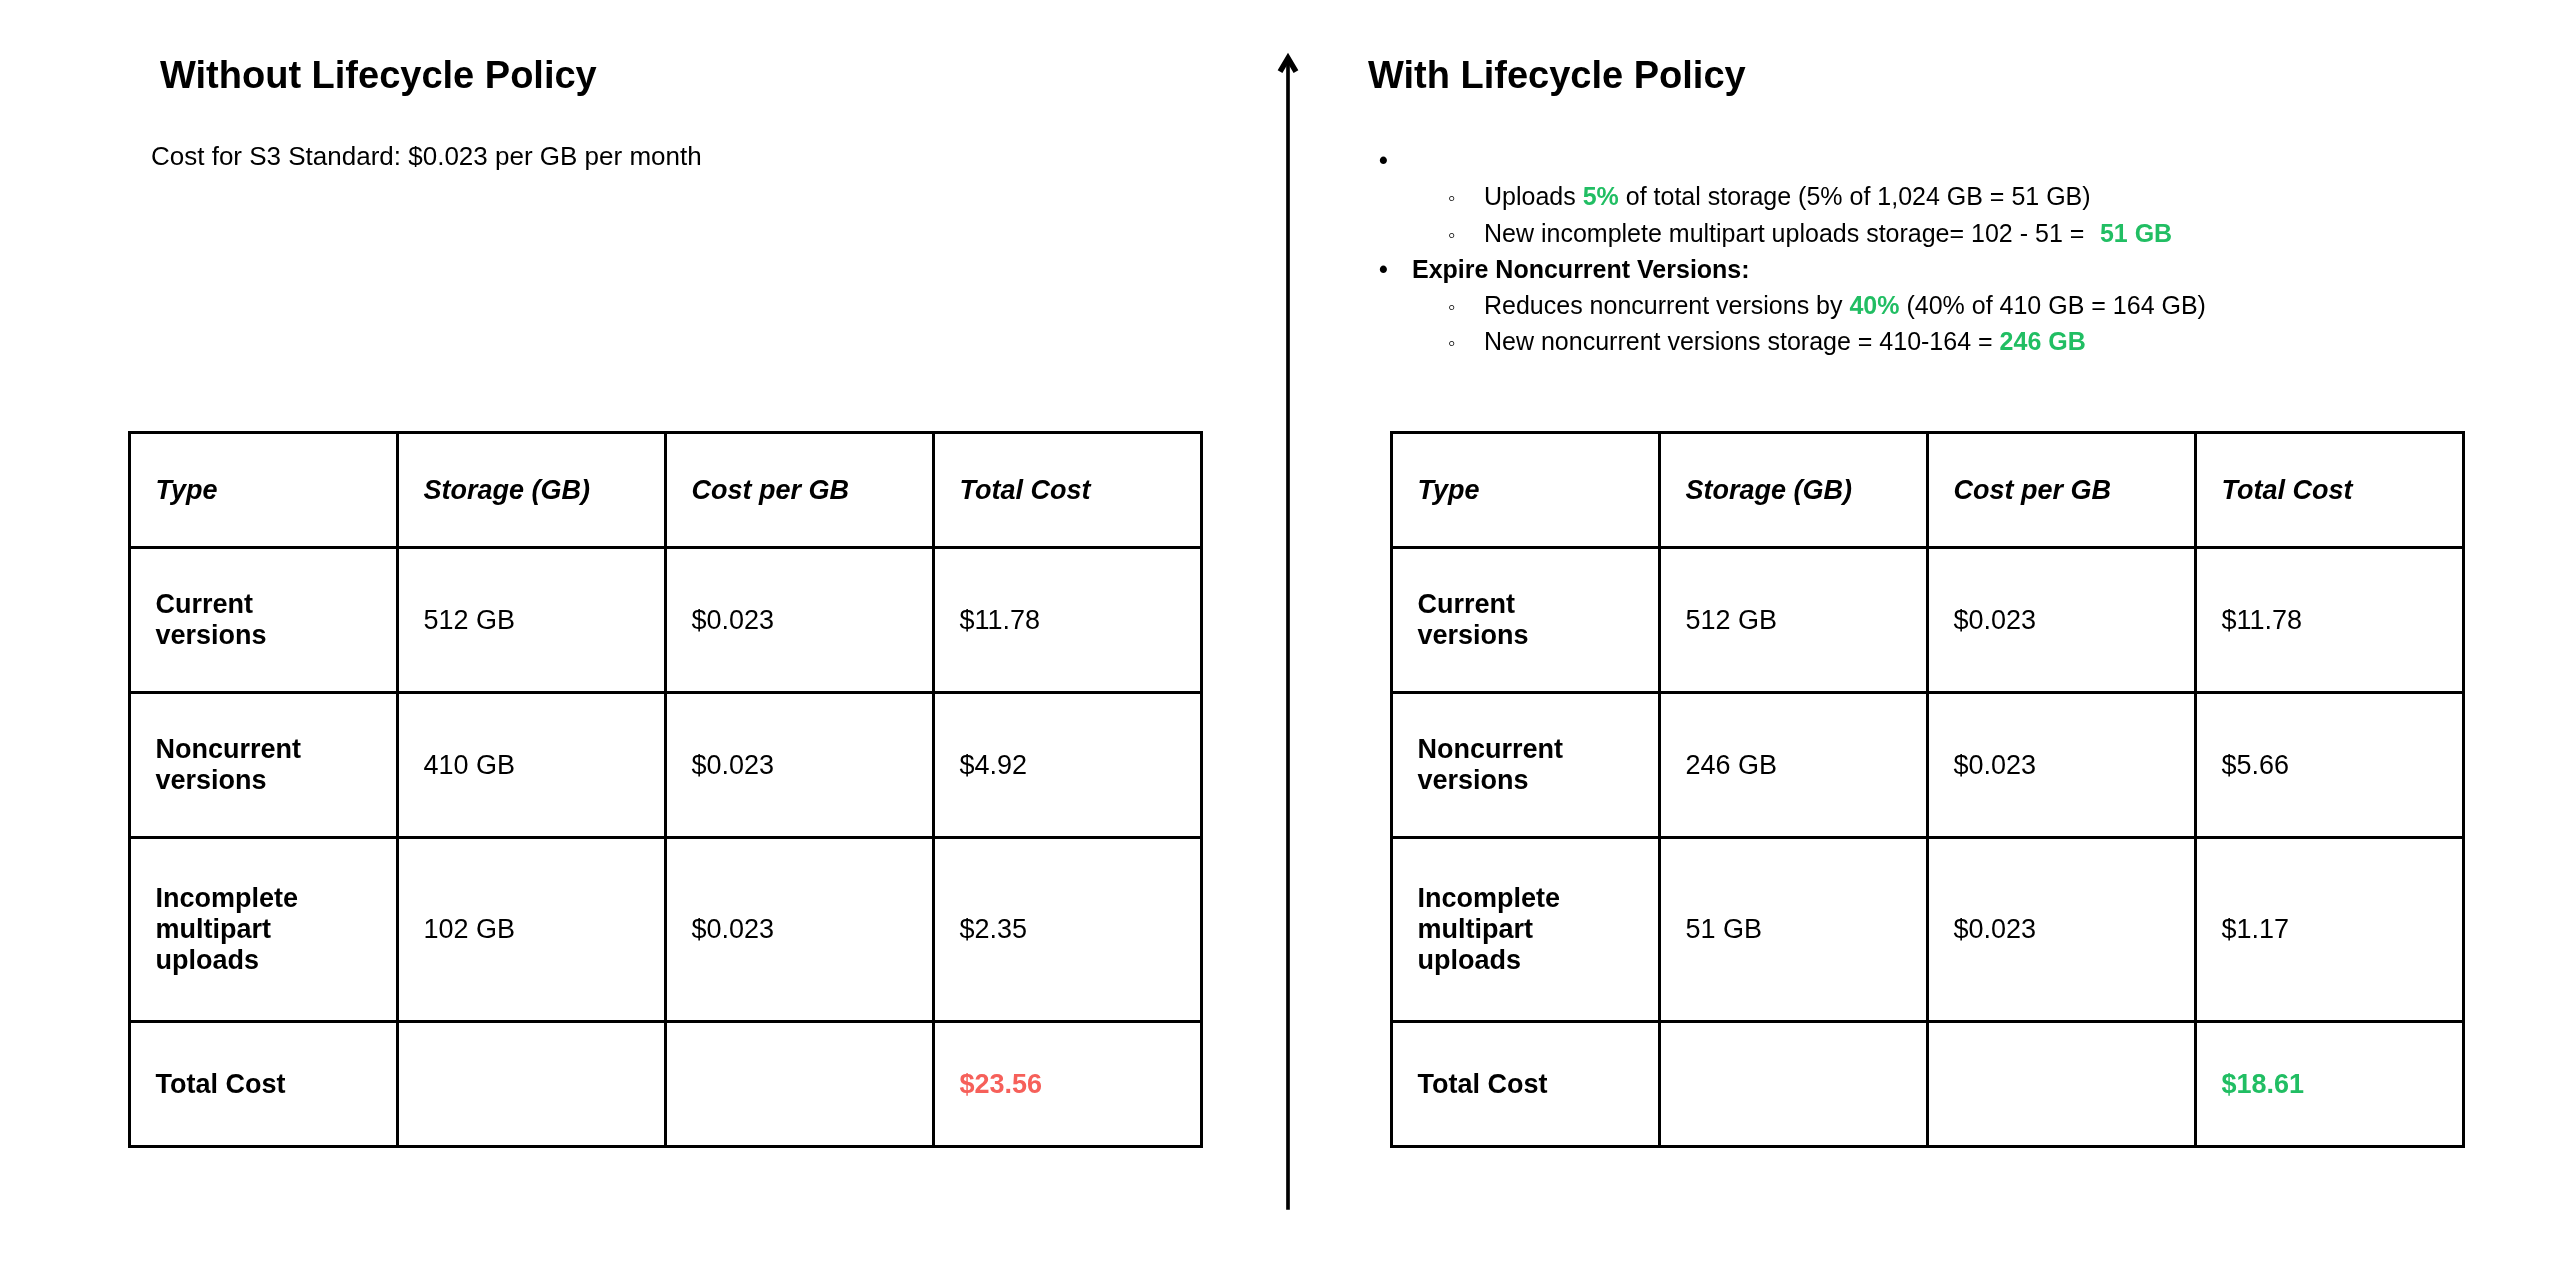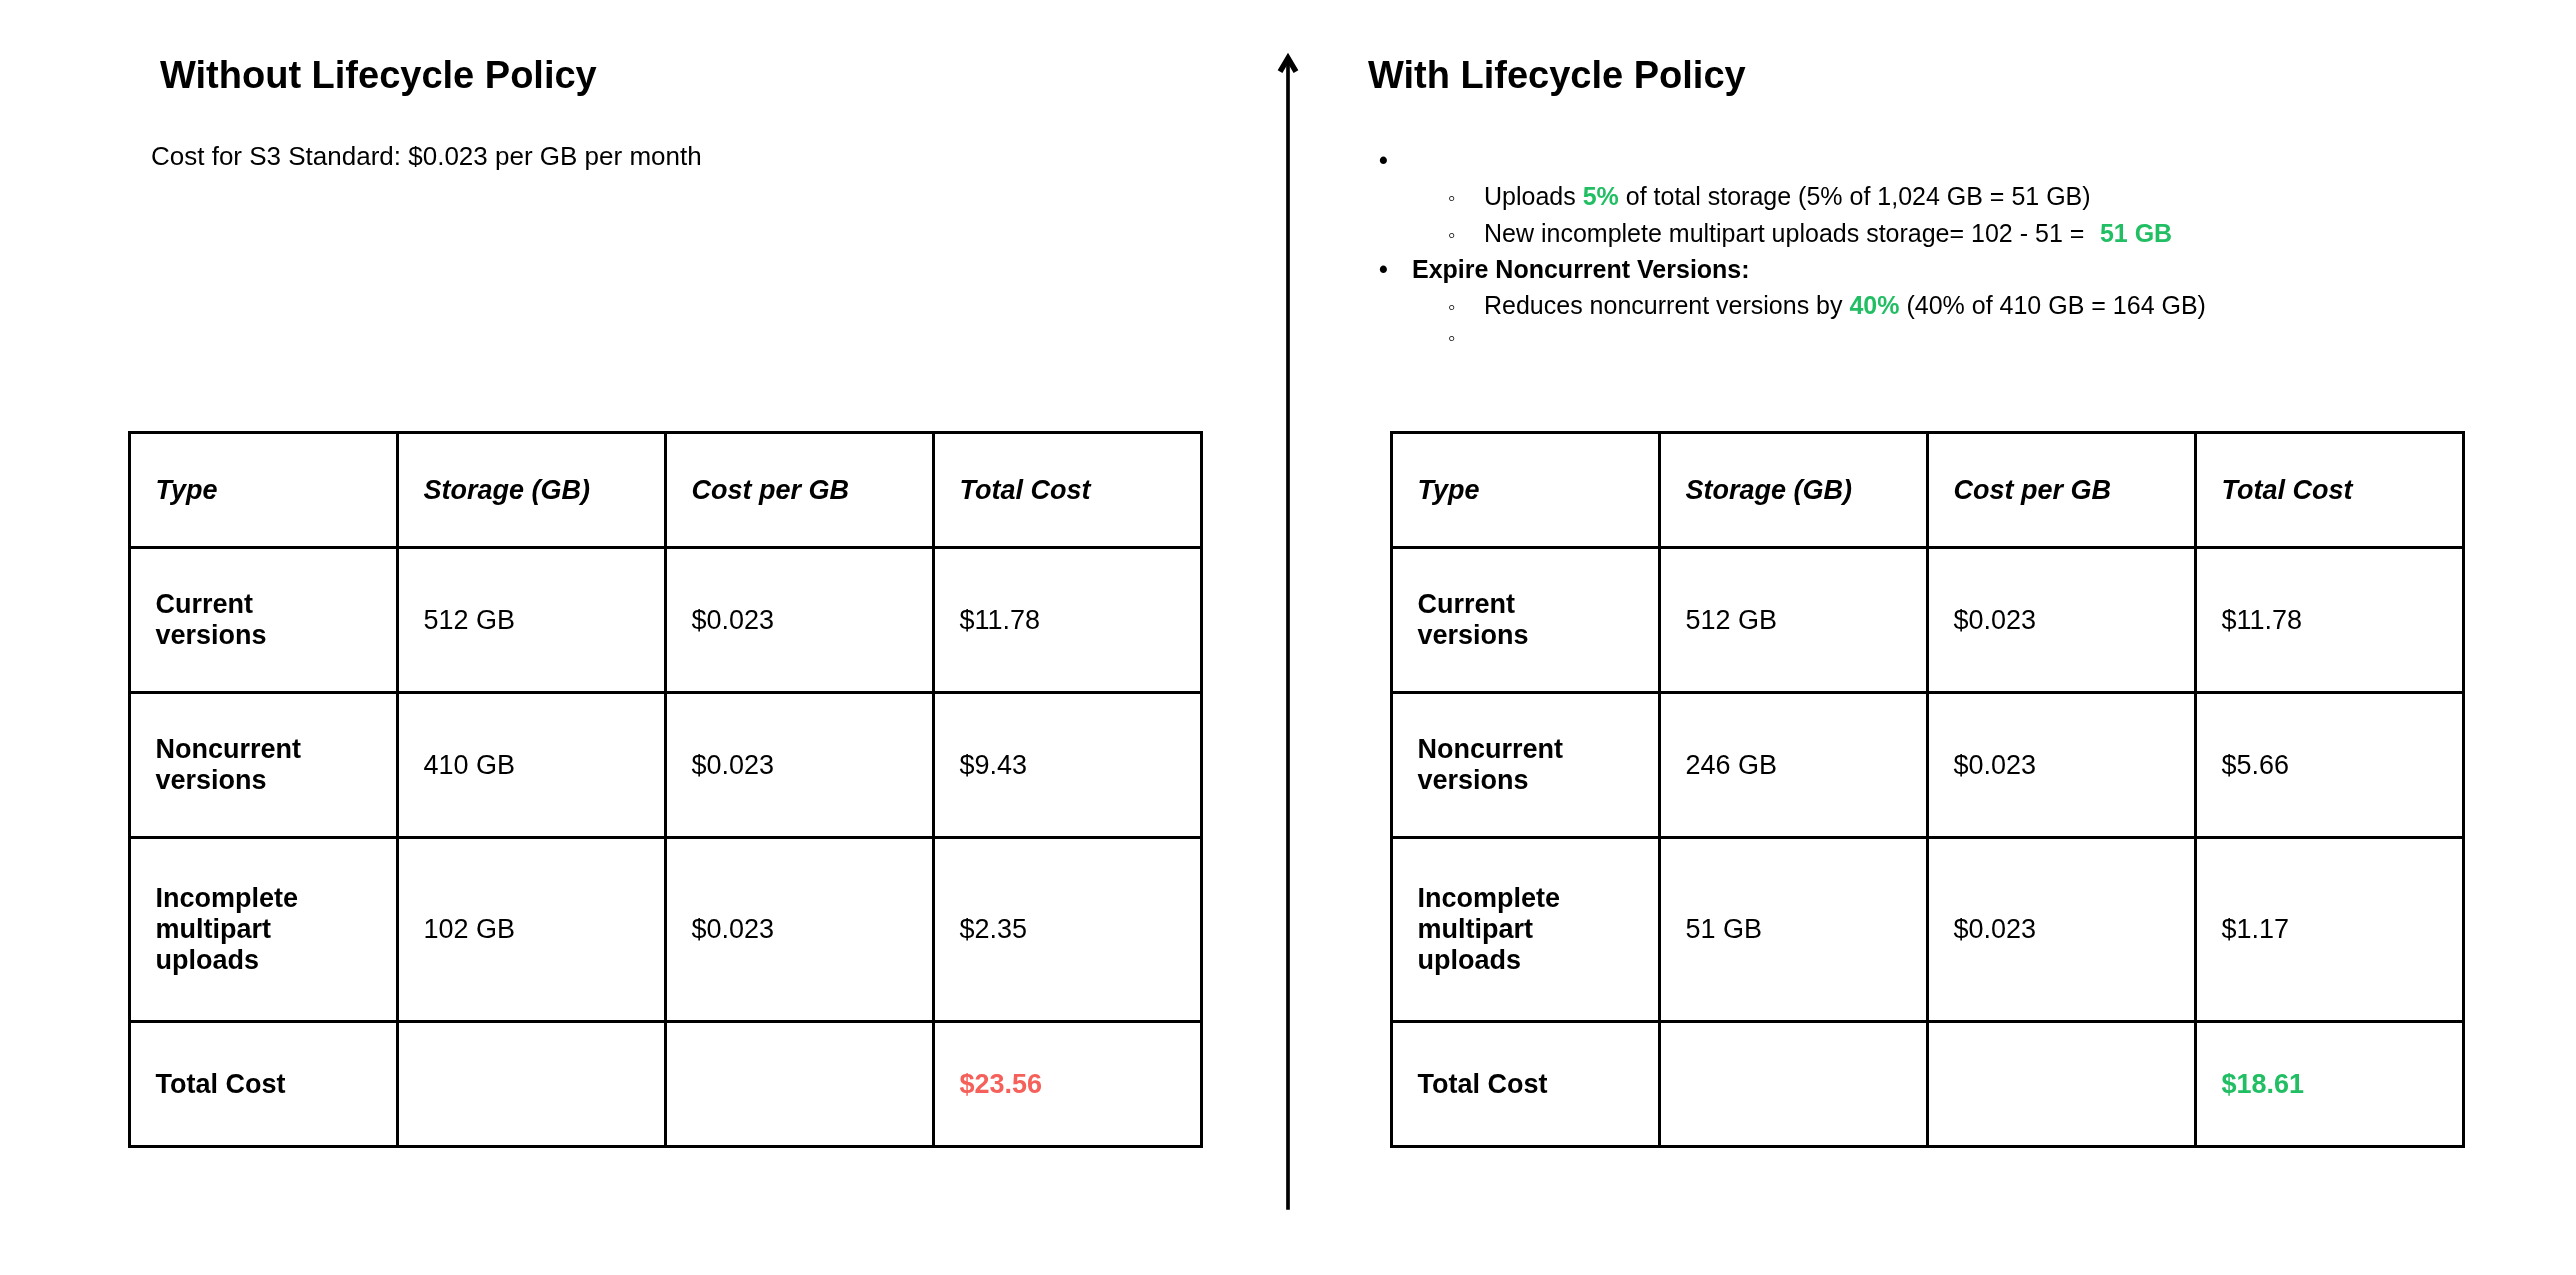--- a/index.html
+++ b/index.html
@@ -96,21 +96,21 @@
       <tr class="row-r1">
         <td class="col-type">Current versions</td>
         <td>512 GB</td>
         <td>$0.023</td>
         <td>$11.78</td>
       </tr>
       <tr class="row-r2">
         <td class="col-type">Noncurrent versions</td>
         <td>410 GB</td>
         <td>$0.023</td>
-        <td>$9.43</td>
+        <td>$4.92</td>
       </tr>
       <tr class="row-r3">
         <td class="col-type">Incomplete multipart uploads</td>
         <td>102 GB</td>
         <td>$0.023</td>
         <td>$2.35</td>
       </tr>
       <tr class="row-total">
         <td class="col-type">Total Cost</td>
         <td></td>
@@ -155,20 +155,21 @@
       <ul>
         <li>
           <div class="bline level2">
             <span class="mark2">◦</span>
             <span class="btext"><span>Reduces noncurrent versions by </span><span class="hl">40%</span><span> (40% of 410 GB = 164 GB)</span></span>
           </div>
         </li>
         <li>
           <div class="bline level2">
             <span class="mark2">◦</span>
+            <span class="btext"><span>New noncurrent versions storage = 410-164 = </span><span class="hl">246 GB</span><span></span></span>
           </div>
         </li>
       </ul>
     </li>
   </ul>
 
   <table class="cost-table" id="right-table">
     <thead>
       <tr class="row-header">
         <th>Type</th>

